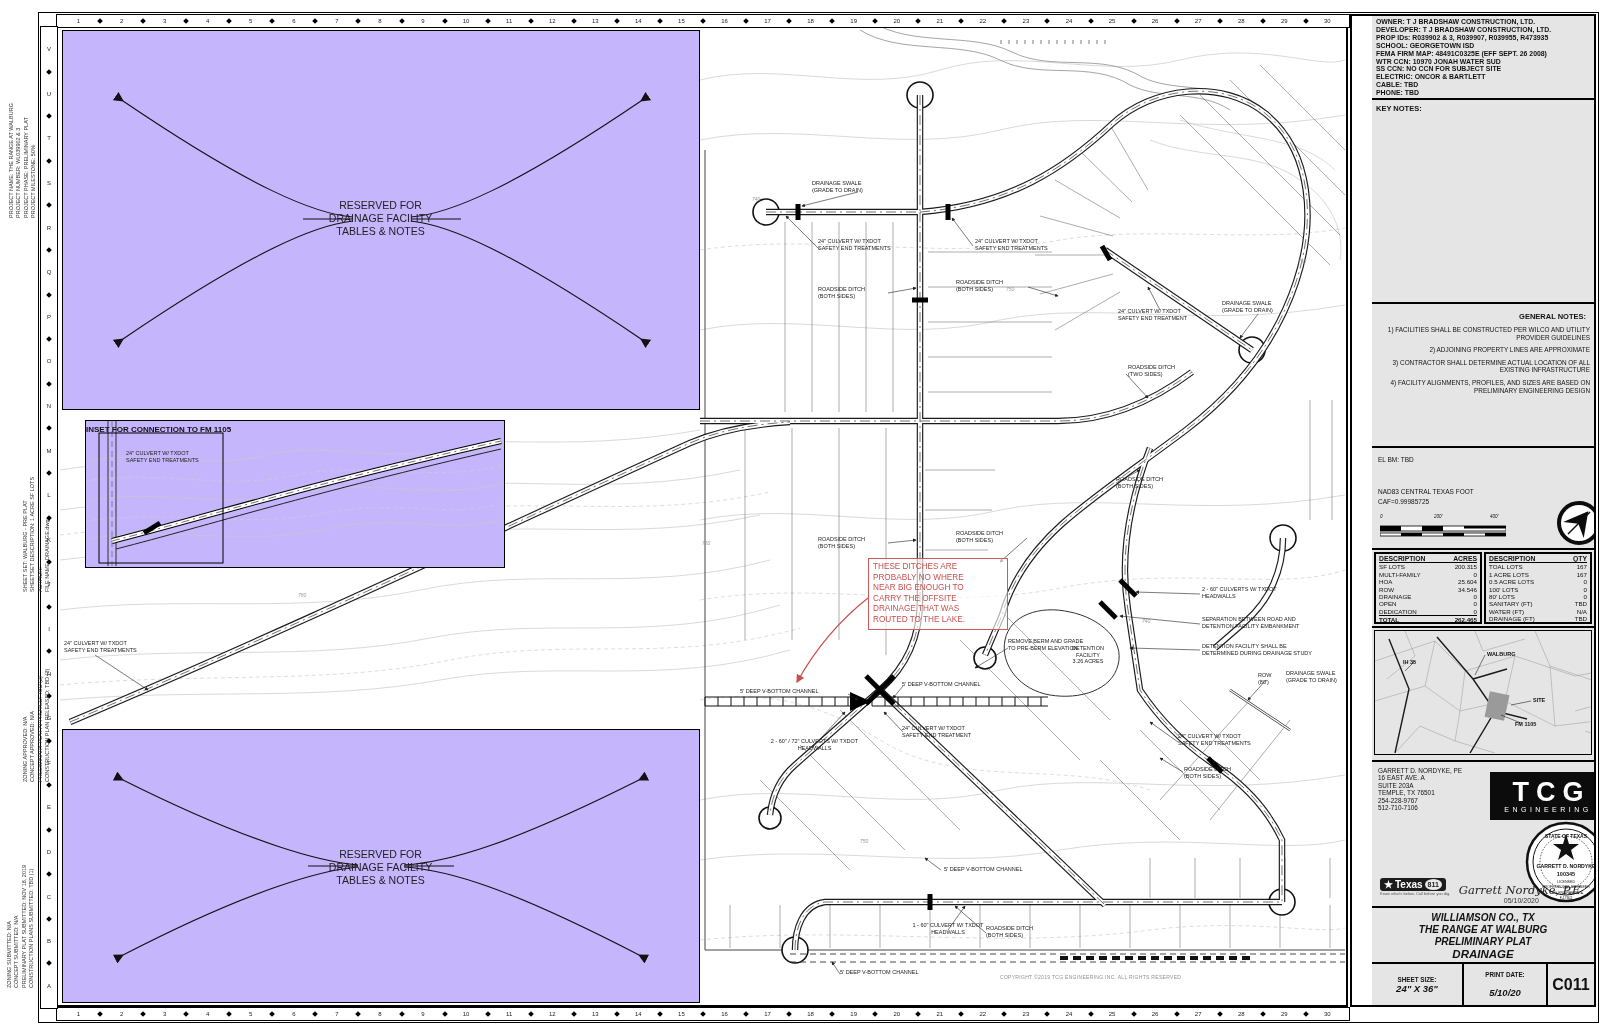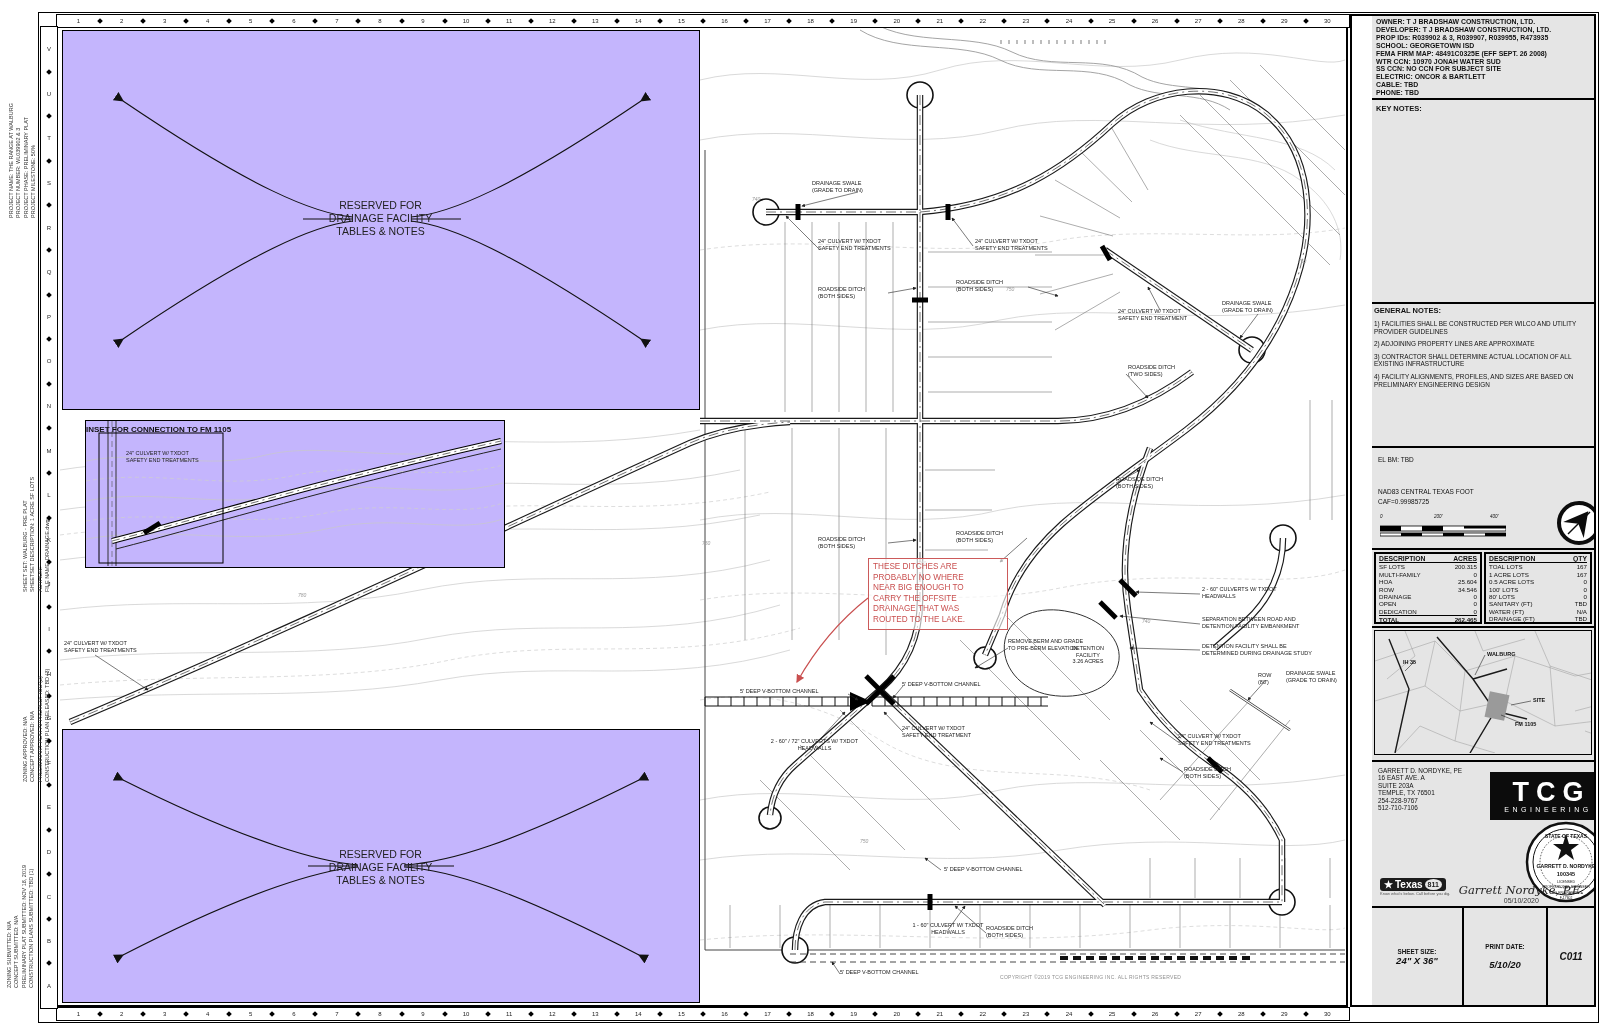--- a/index.html
+++ b/index.html
@@ -34,21 +34,21 @@
   .red-note{position:absolute;left:868px;top:558px;width:130px;z-index:4;border:1px solid #cc5a5a;color:#c94f4f;
             background:rgba(255,255,255,.65);font-size:8.2px;line-height:10.6px;padding:3px 4px;white-space:pre-line;}
   
   .tb{position:absolute;left:1350px;top:14px;width:246px;height:993px;border:2px solid #000;background:#fff;
       box-sizing:border-box;display:flex;flex-direction:column;z-index:5;}
   .tb-sec{border-bottom:2px solid #000;box-sizing:border-box;position:relative;overflow:hidden;background:#e5e5e5;margin-left:20px;}
   .owner{height:84px;padding:2px 4px;}
   .owner div{font-size:6.9px;font-weight:bold;line-height:7.9px;white-space:nowrap;}
   .keynotes{height:204px;padding:4px;}
   .sec-title{font-weight:bold;font-size:7.5px;}
-  .gnotes{height:144px;padding:2px;}
+  .gnotes{height:144px;padding:8px;text-align:right;}
   .gnotes .note{font-size:6.4px;line-height:7.6px;margin:5px 0 0 0;width:210px;}
   .datum{height:102px;}
   .datum .dtext{position:absolute;font-size:6.5px;white-space:nowrap;}
   .tables{height:78px;display:flex;padding:2px;gap:2px;}
   .ttable{border:2px solid #000;flex:1;padding:1px 3px;box-sizing:border-box;}
   .trow{display:flex;justify-content:space-between;font-size:6.2px;line-height:7.4px;}
   .thead{font-weight:bold;border-bottom:1.2px solid #000;font-size:6.8px;}
   .trow.bold{font-weight:bold;border-top:1px solid #000;}
   .vicinity{height:134px;padding:2px;}
   .vic-box{position:relative;border:1.5px solid #000;height:125px;box-sizing:border-box;overflow:hidden;}
@@ -69,21 +69,21 @@
   .sig .date{font-size:7px;color:#333;}
   .ptitle{height:56px;text-align:center;padding-top:4px;}
   .ptitle div{font-weight:bold;font-style:italic;font-size:10px;line-height:12px;}
   .ptitle div:last-child{font-size:11.5px;}
   .tb-footer{flex:1;display:flex;border-bottom:none;}
   .fcell{border-right:2px solid #000;box-sizing:border-box;display:flex;flex-direction:column;align-items:center;justify-content:center;}
   .fcell:last-child{border-right:none;}
   .fc1{width:92px;}.fc2{width:84px;gap:9px;}.fc3{flex:1;}
   .flabel{font-size:6.3px;font-weight:bold;}
   .fval{font-size:9.5px;font-weight:bold;font-style:italic;}
-  .fnum{font-size:10px;font-weight:bold;font-style:italic;}
+  .fnum{font-size:16px;font-weight:bold;}
 </style>
 </head>
 <body>
 
 <div class="sheet">
 
   <svg id="linework" width="1600" height="1033" viewBox="0 0 1600 1033">
     <defs>
       <marker id="ah" markerWidth="6" markerHeight="6" refX="5" refY="3" orient="auto">
           <path d="M0,0L6,3L0,6Z" fill="#222"></path>
@@ -823,20 +823,27 @@
             <span class="num">811</span>
         </div>
         <div class="tag"><span>Know what's below.</span> <span>Call before you dig.</span></div>
       </div>
       <div class="sig">
         <div class="name">Garrett Nordyke, P.E.</div>
         <div class="date">05/10/2020</div>
       </div>
     </div>
 
+    <div class="tb-sec ptitle">
+
+    <div>WILLIAMSON CO., TX</div>
+        <div>THE RANGE AT WALBURG</div>
+        <div>PRELIMINARY PLAT</div>
+        <div>DRAINAGE</div>
+      </div>
 
     <div class="tb-sec tb-footer">
       <div class="fcell fc1">
         <div class="flabel">SHEET SIZE:</div>
         <div class="fval">24" X 36"</div>
       </div>
       <div class="fcell fc2">
         <div class="flabel">PRINT DATE:</div>
         <div class="fval">5/10/20</div>
       </div>

